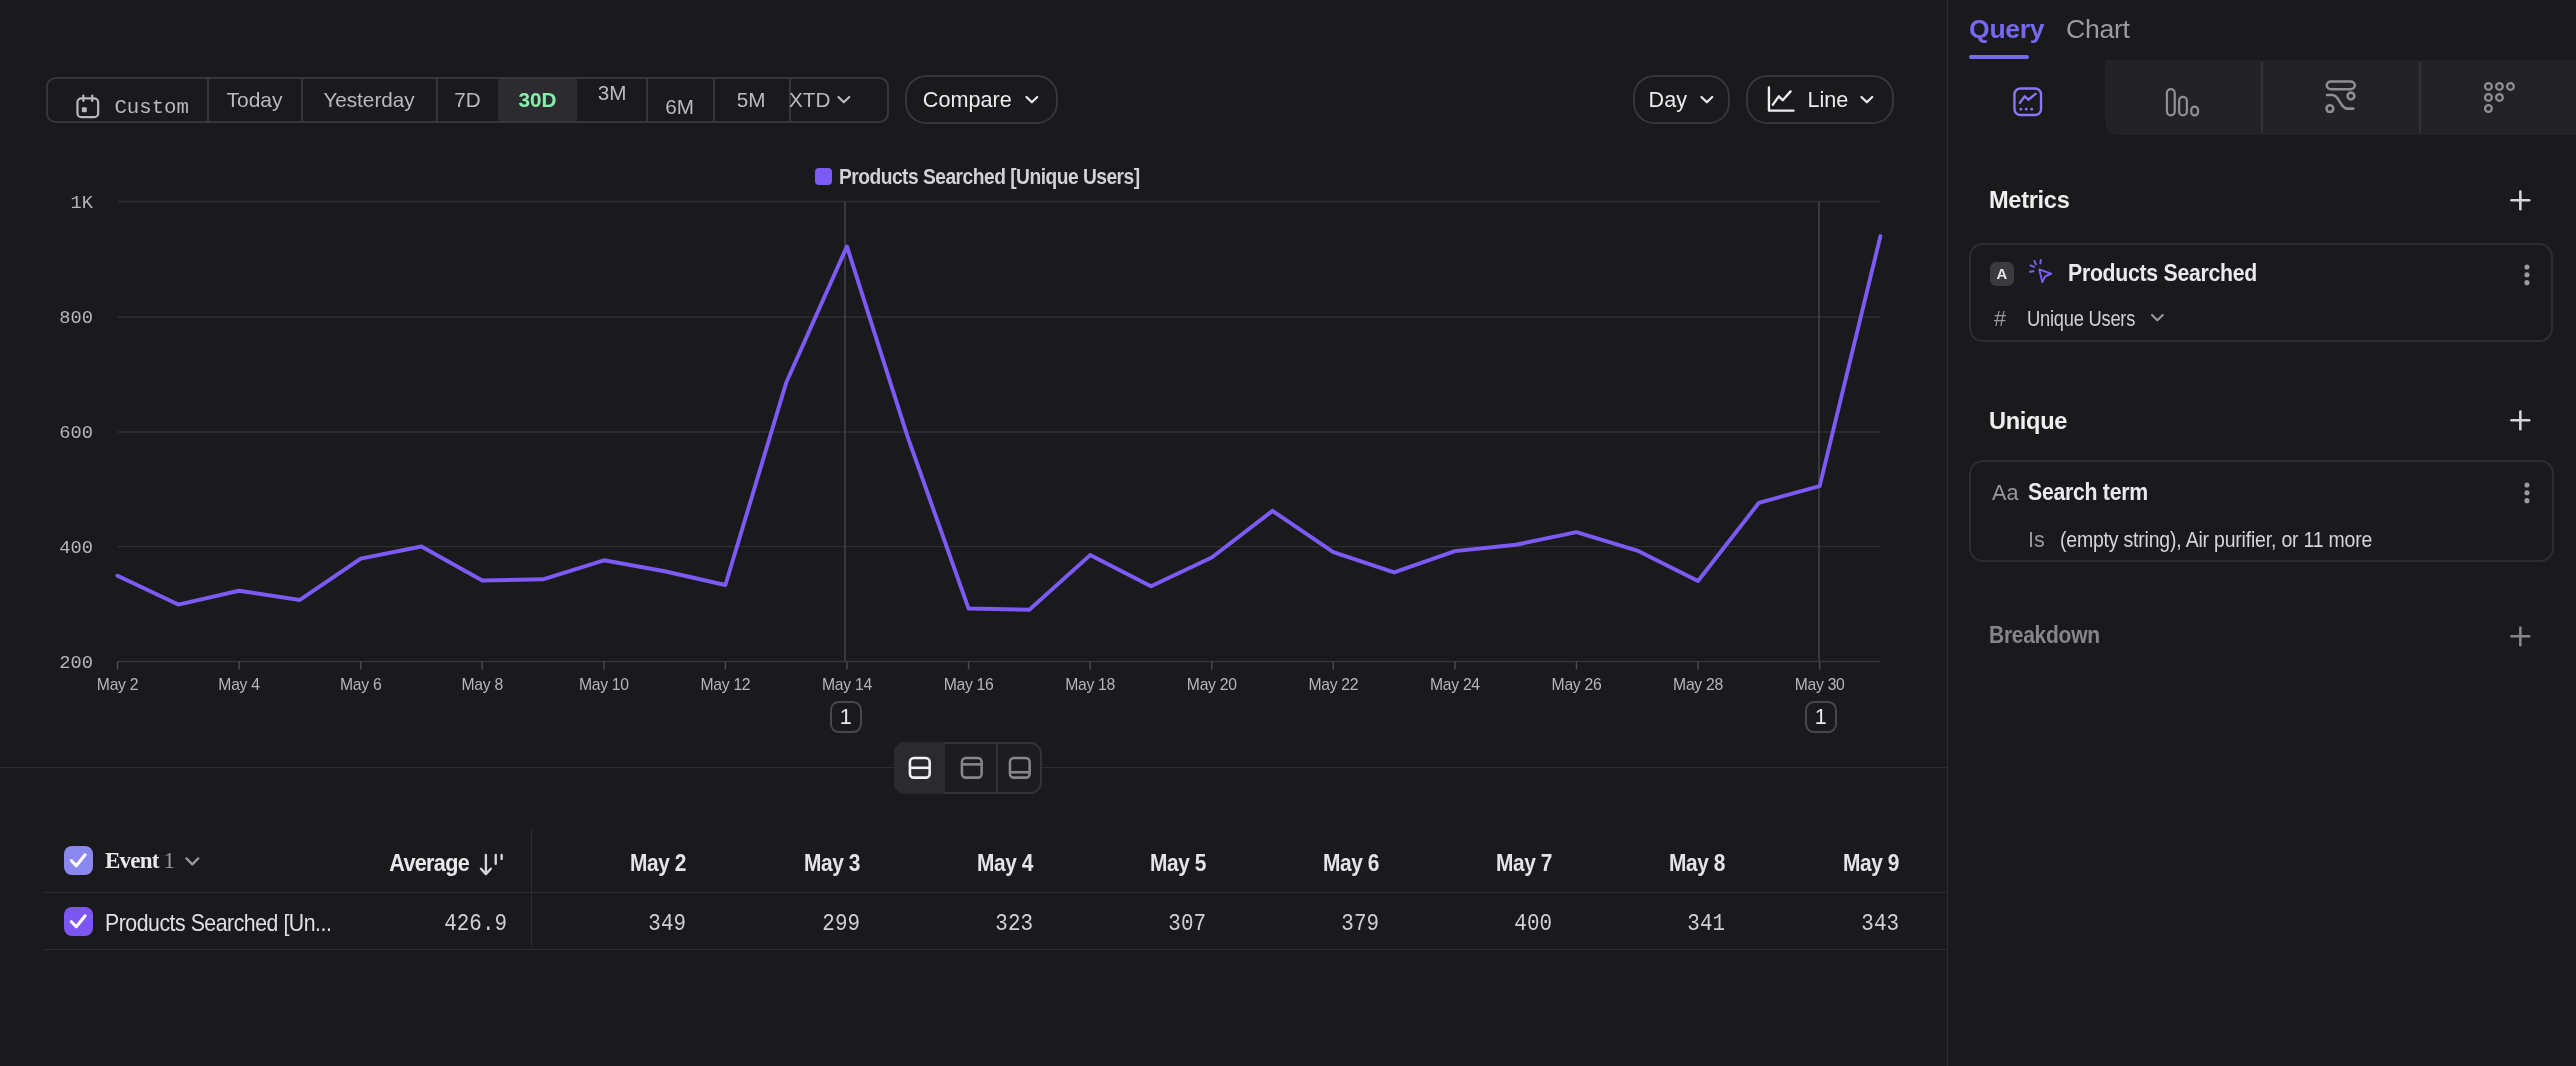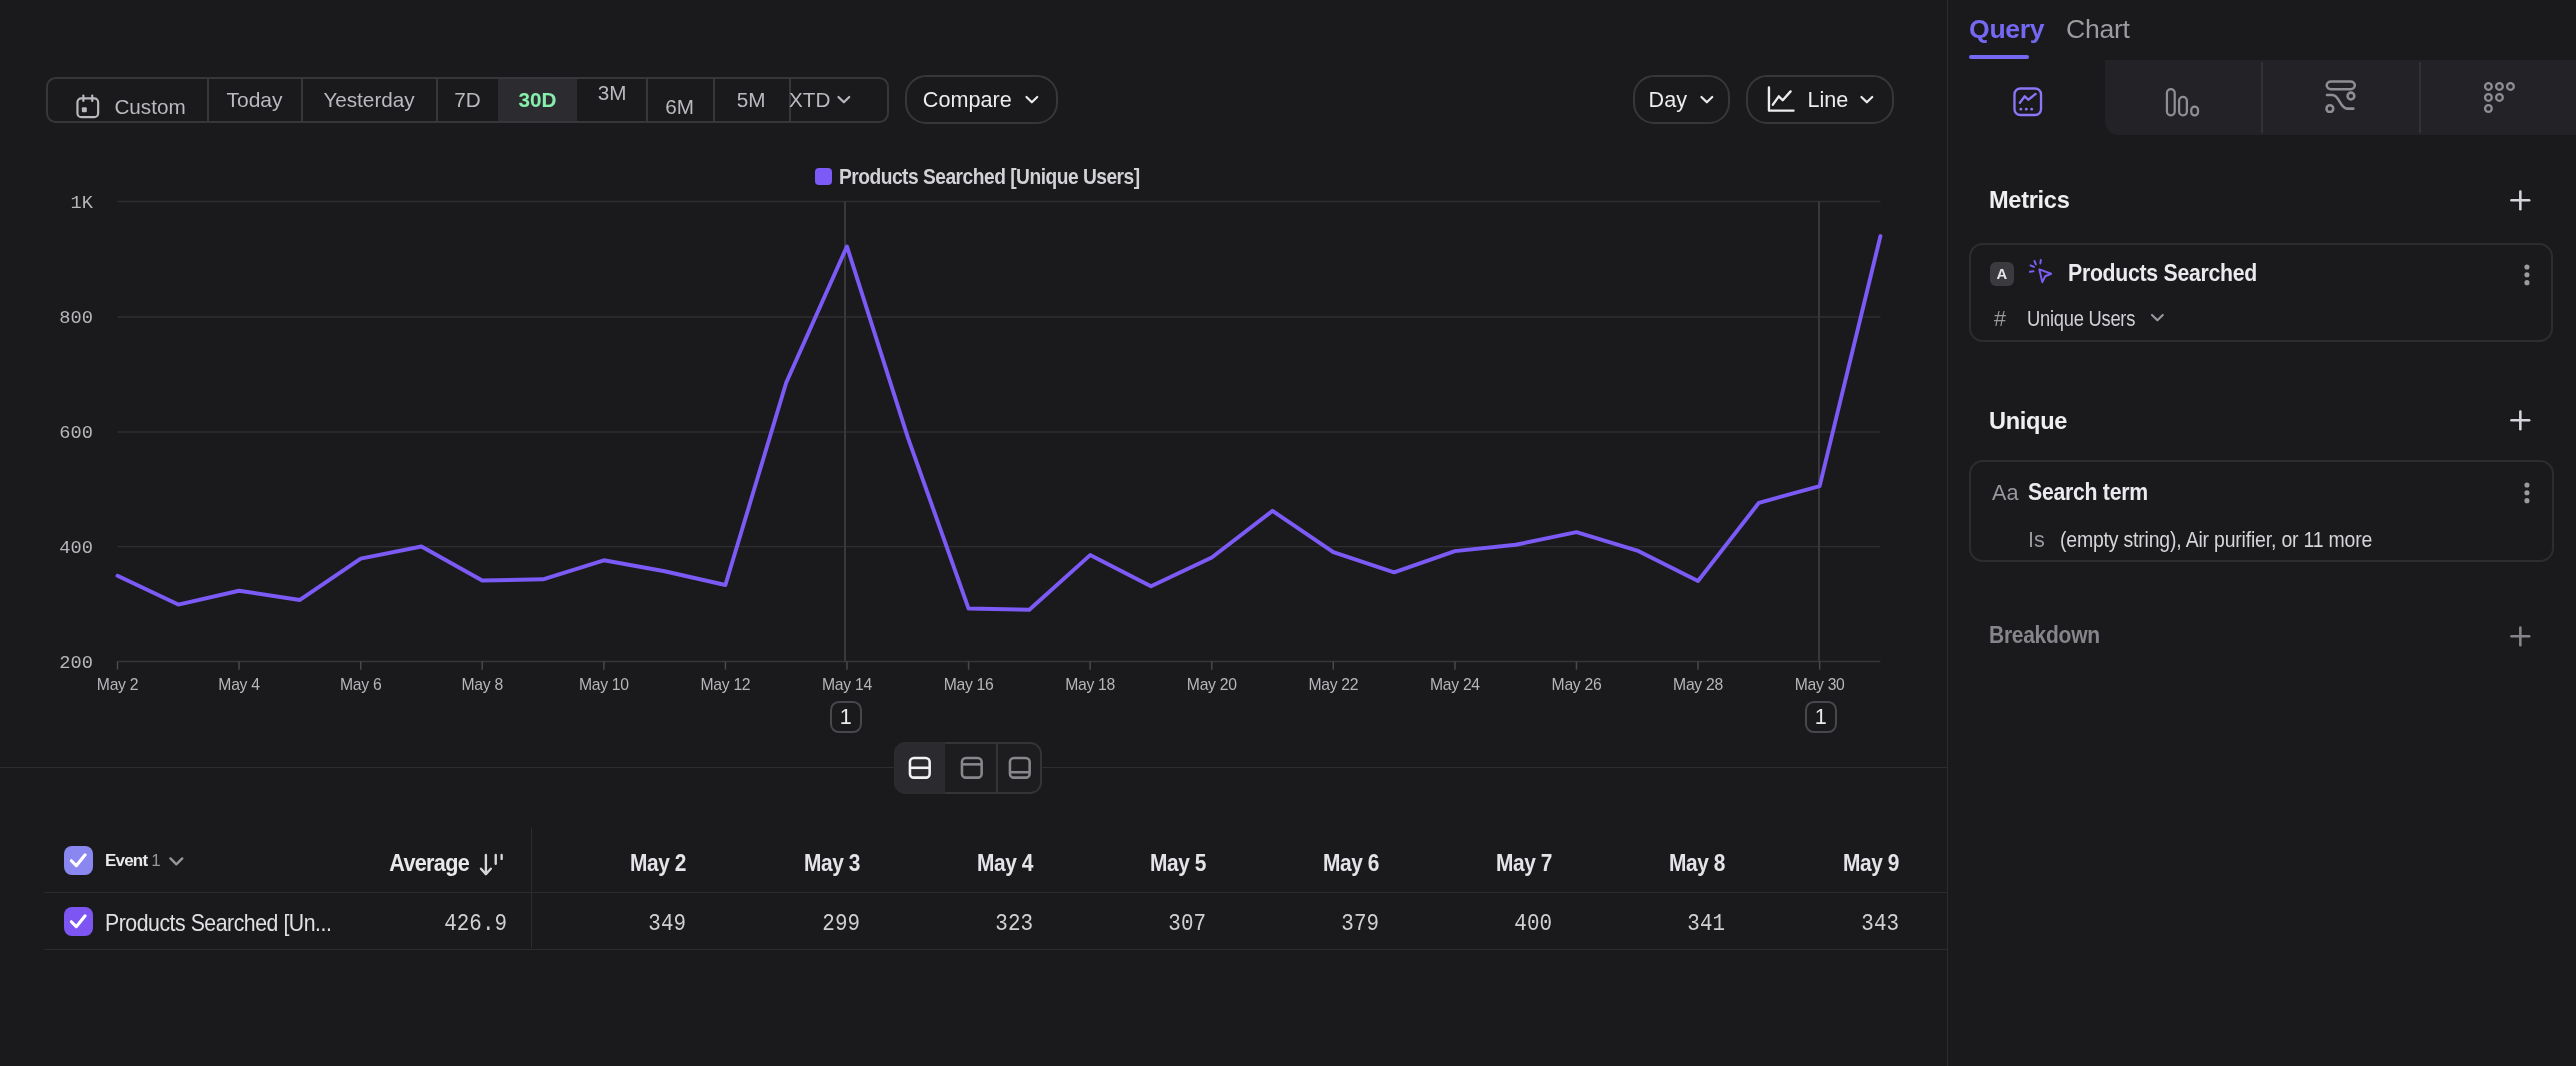--- a/index.html
+++ b/index.html
@@ -16,21 +16,21 @@
 
 <div class="abs" style="left:207px; top:79px; width:2px; height:42px; background:#37373b;"></div>
 <div class="abs" style="left:301px; top:79px; width:2px; height:42px; background:#37373b;"></div>
 <div class="abs" style="left:436px; top:79px; width:2px; height:42px; background:#37373b;"></div>
 <div class="abs" style="left:646px; top:79px; width:2px; height:42px; background:#37373b;"></div>
 <div class="abs" style="left:713px; top:79px; width:2px; height:42px; background:#37373b;"></div>
 <div class="abs" style="left:789px; top:79px; width:2px; height:42px; background:#37373b;"></div>
 
 <div class="abs" style="left:498px; top:79px; width:79px; height:42px; background:#2c2c30;"></div>
 
-<div class="abs flex" style="left:74px; top:79px; height:56px; color:#b9b9bf; font-size:20.7px;">
+<div class="abs flex" style="left:74px; top:79px; height:56px; color:#b9b9bf; font-size:20.7px;font-family:Liberation Mono, monospace;">
   <svg width="27.6" height="27.6" viewBox="0 0 28 28" fill="none" stroke="#b9b9bf" stroke-width="2.2" stroke-linecap="round">
     <rect x="3.5" y="5.5" width="21" height="19" rx="4"></rect>
     <line x1="9.5" y1="2.5" x2="9.5" y2="8"></line>
     <line x1="18.5" y1="2.5" x2="18.5" y2="8"></line>
     <rect x="8" y="14.5" width="5" height="5" rx="1" fill="#b9b9bf" stroke="none"></rect>
   </svg>
   <span style="margin-left:12.8px;">Custom</span>
 </div>
 <div class="abs flex" style="left:207px; top:79px; width:95px; height:42px; justify-content:center; color:#b9b9bf; font-size:21px;">Today</div>
 <div class="abs flex" style="left:301px; top:79px; width:136px; height:42px; justify-content:center; color:#b9b9bf; font-size:20.7px;">Yesterday</div>
@@ -156,21 +156,21 @@
 
 <div class="abs" style="left:44px; top:892px; width:1903px; height:1px; background:#2c2c30;"></div>
 <div class="abs" style="left:44px; top:949px; width:1903px; height:1px; background:#2c2c30;"></div>
 <div class="abs" style="left:531px; top:828px; width:1px; height:120px; background:#2c2c30;"></div>
 
 <div class="abs" style="left:64px; top:846px; width:28.5px; height:28.5px; border-radius:7.9px; background:#8a87f0;">
   <svg width="28.5" height="28.5" viewBox="0 0 29 29" fill="none" stroke="#fff" stroke-width="3.2" stroke-linecap="round" stroke-linejoin="round">
       <polyline points="7.5,15 12.5,20 21.5,9"></polyline>
     </svg>
 </div>
-<div class="abs flex" style="left:105px; top:837px; height:56px; font-size:17px; font-weight:bold; color:#e9e9ec; letter-spacing:-0.8px; padding-bottom:8px;">Event&nbsp;<span style="color:#96969b; font-weight:normal;">1</span>&nbsp;&nbsp;
+<div class="abs flex" style="left:105px; top:837px; height:56px; font-size:23px; font-weight:bold; color:#e9e9ec; letter-spacing:-0.8px; padding-bottom:8px;font-family:Liberation Serif, serif;">Event&nbsp;<span style="color:#96969b; font-weight:normal;">1</span>&nbsp;&nbsp;
   <svg width="16.7" height="10.8" viewBox="0 0 17 11" fill="none" stroke="#96969b" stroke-width="2.4" stroke-linecap="round" stroke-linejoin="round">
       <polyline points="2.5,2.5 8.5,8.5 14.5,2.5"></polyline>
     </svg>
 </div>
 <div class="abs" style="left:272px; top:837px; width:197px; height:51px; line-height:51px; text-align:right; font-size:24.6px; font-weight:bold; color:#e9e9ec; letter-spacing:-0.8px; transform:scaleX(0.88); transform-origin:100% 50%;">Average</div>
 <div class="abs" style="left:479px; top:852px;">
   <svg width="25.6" height="26.6" viewBox="0 0 26 27" fill="none" stroke="#d6d6da" stroke-width="2.4" stroke-linecap="round" stroke-linejoin="round">
     <line x1="7" y1="3" x2="7" y2="22"></line>
       <polyline points="2,17 7,22.5 12,17"></polyline>
     <line x1="17" y1="3" x2="17" y2="12"></line>

